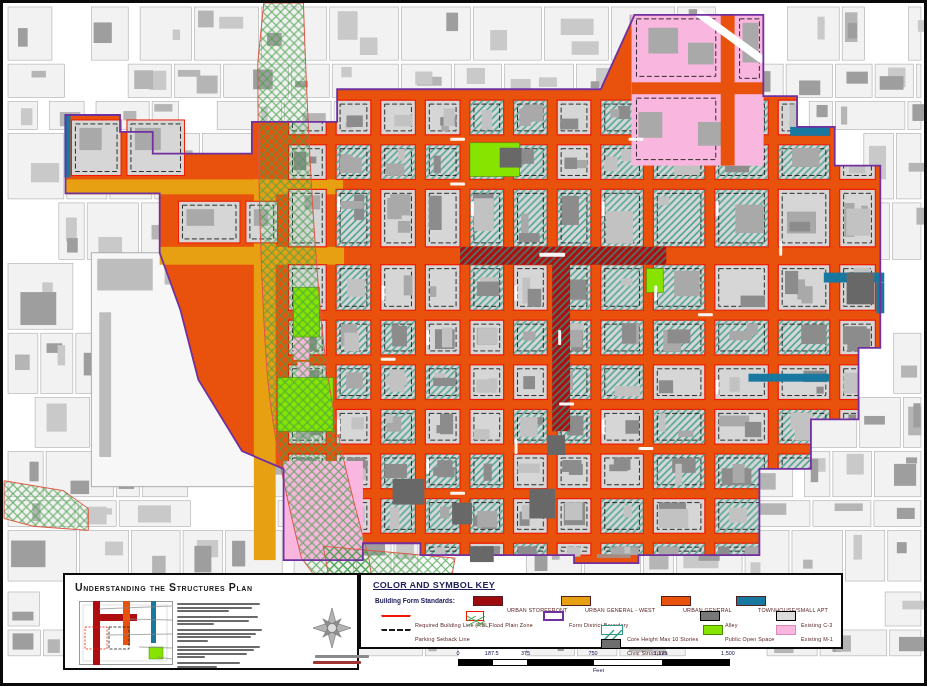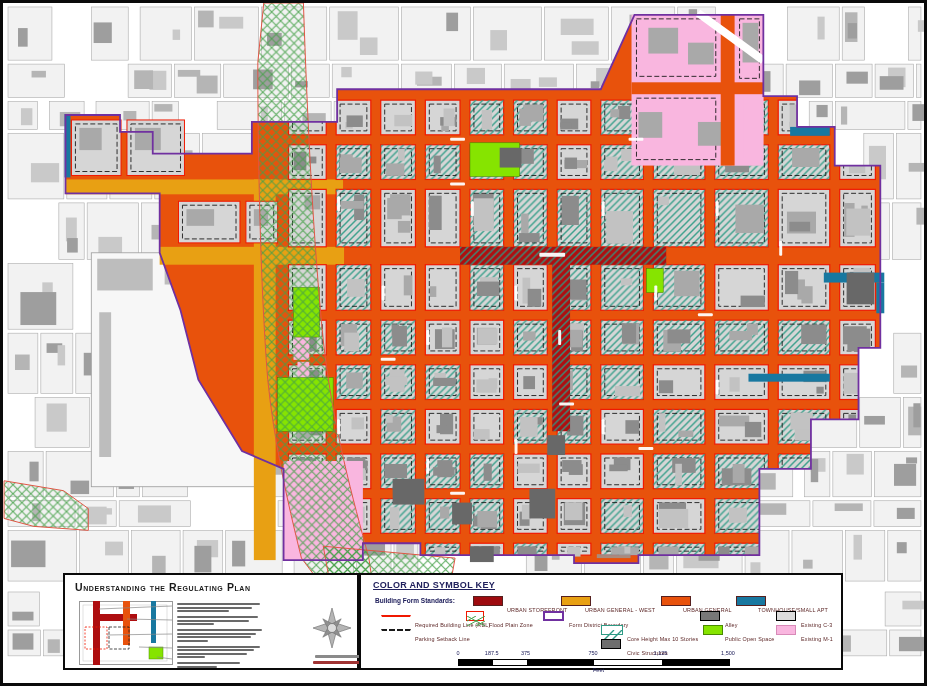--- a/index.html
+++ b/index.html
@@ -1,20 +1,20 @@
 <!DOCTYPE html>
 <html><head>
 <meta charset="utf-8">
 <style>
   html,body{margin:0;padding:0;background:#e9e9e9;font-family:"Liberation Sans",sans-serif;}
   .stage{position:relative;width:927px;height:686px;box-sizing:border-box;border:3px solid #0a0a0a;background:#ffffff;overflow:hidden;}
   #map-svg{position:absolute;left:0;top:0;width:100%;height:100%;}
   .panel{position:absolute;background:#ffffff;border:2px solid #0a0a0a;box-sizing:border-box;z-index:10;}
   #panel-understanding{left:60px;top:570px;width:296px;height:97px;}
-  #panel-key{left:356px;top:570px;width:484px;height:97px;}
+  #panel-key{left:356px;top:570px;width:484px;height:76px;}
   .understanding-title{font-size:10.5px;font-weight:bold;font-variant:small-caps;letter-spacing:.6px;color:#1a1a1a;margin:6px 0 2px 10px;white-space:nowrap;}
   .mini-diagram{position:absolute;left:14px;top:26px;}
   .paragraphs{position:absolute;left:112px;top:28px;width:92px;}
   .para{margin-bottom:4px;}
   .para .tline{height:2px;background:#6a6a6a;margin-bottom:1.5px;border-radius:1px;}
   .compass{position:absolute;left:248px;top:30px;}
   .fineprint{position:absolute;border-radius:1px;}
   .fineprint.gray{left:250px;top:80px;width:54px;height:3px;background:#8a8a8a;}
   .fineprint.red{left:248px;top:86px;width:48px;height:3px;background:#a03333;}
   .key-title{font-size:9px;font-weight:bold;color:#20205c;text-decoration:underline;letter-spacing:.3px;margin:5px 0 0 12px;}
@@ -1098,21 +1098,21 @@
         <rect x="380" y="358" width="15" height="3" rx="1" fill="#ffffff" opacity="0.95"></rect>
         <rect x="560" y="403" width="15" height="3" rx="1" fill="#ffffff" opacity="0.95"></rect>
         <rect x="640" y="448" width="15" height="3" rx="1" fill="#ffffff" opacity="0.95"></rect>
         <rect x="450" y="493" width="15" height="3" rx="1" fill="#ffffff" opacity="0.95"></rect>
         <rect x="540" y="252" width="26" height="4" rx="1" fill="#ffffff" opacity="0.95"></rect>
         <rect x="598" y="556" width="34" height="4" fill="#9a9a9a" opacity="0.8"></rect>
       </g>
     </svg>
 
   <div class="panel" id="panel-understanding">
-    <div class="understanding-title">Understanding the Regulating Plan</div>
+    <div class="understanding-title">Understanding the Structures Plan</div>
     <svg class="mini-diagram" width="94" height="64" viewBox="0 0 94 64">
       <rect x="0.5" y="0.5" width="93" height="63" fill="#ffffff" stroke="#999999"></rect>
       <rect x="4" y="4" width="84" height="56" fill="none" stroke="#cccccc" stroke-width="0.6"></rect>
       <rect x="14" y="0" width="7" height="64" fill="#ae0e10"></rect>
       <rect x="14" y="13" width="44" height="7" fill="#ae0e10"></rect>
       <rect x="44" y="0" width="7" height="44" fill="#e8520c"></rect>
       <rect x="72" y="0" width="5" height="42" fill="#1878a0"></rect>
       <rect x="70" y="46" width="14" height="12" fill="#86e400" stroke="#4a8a00" stroke-width="0.5"></rect>
       <rect x="6" y="26" width="22" height="22" fill="none" stroke="#f01800" stroke-width="0.8" stroke-dasharray="2,1.5"></rect>
       <rect x="30" y="26" width="20" height="22" fill="none" stroke="#222222" stroke-width="0.8" stroke-dasharray="3,1.5"></rect>

